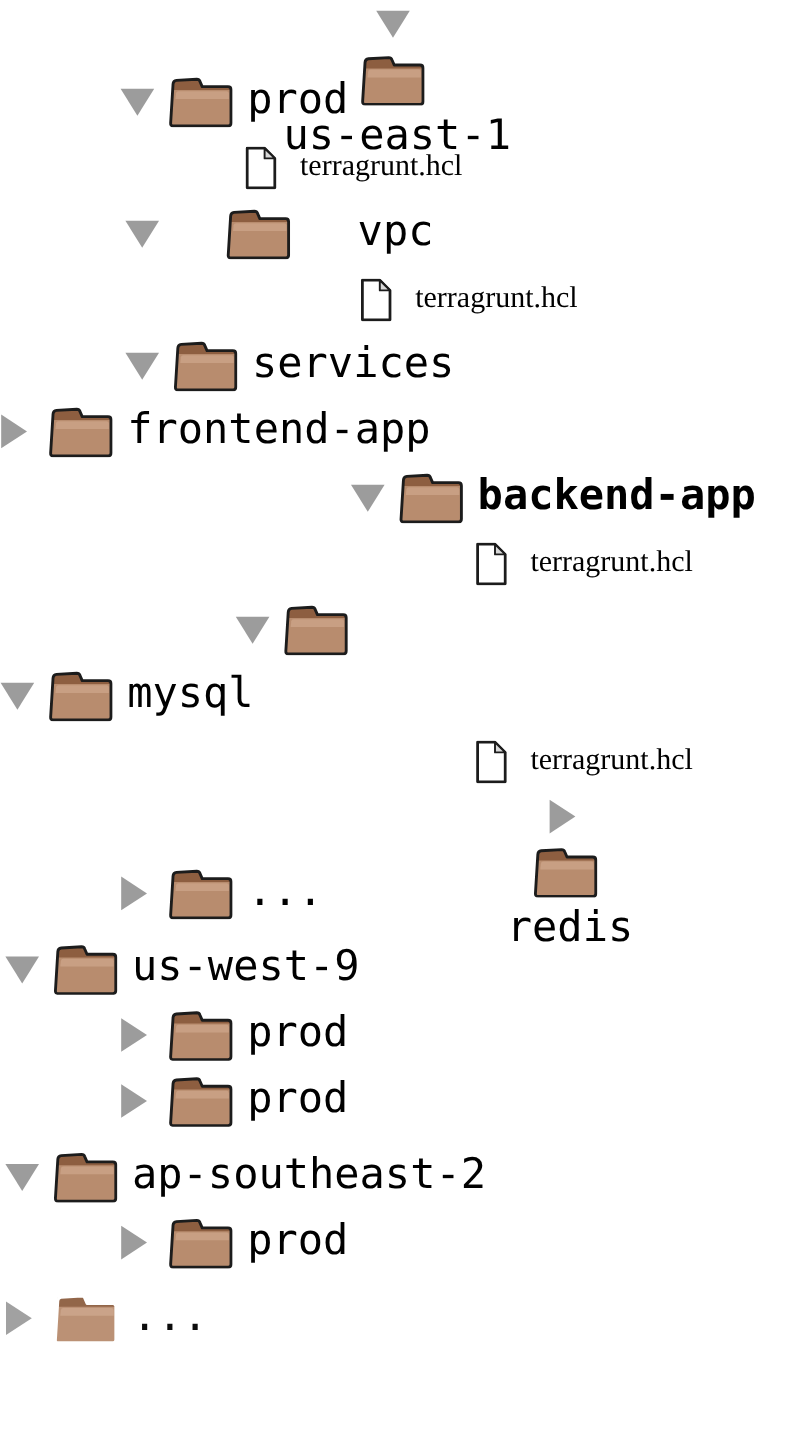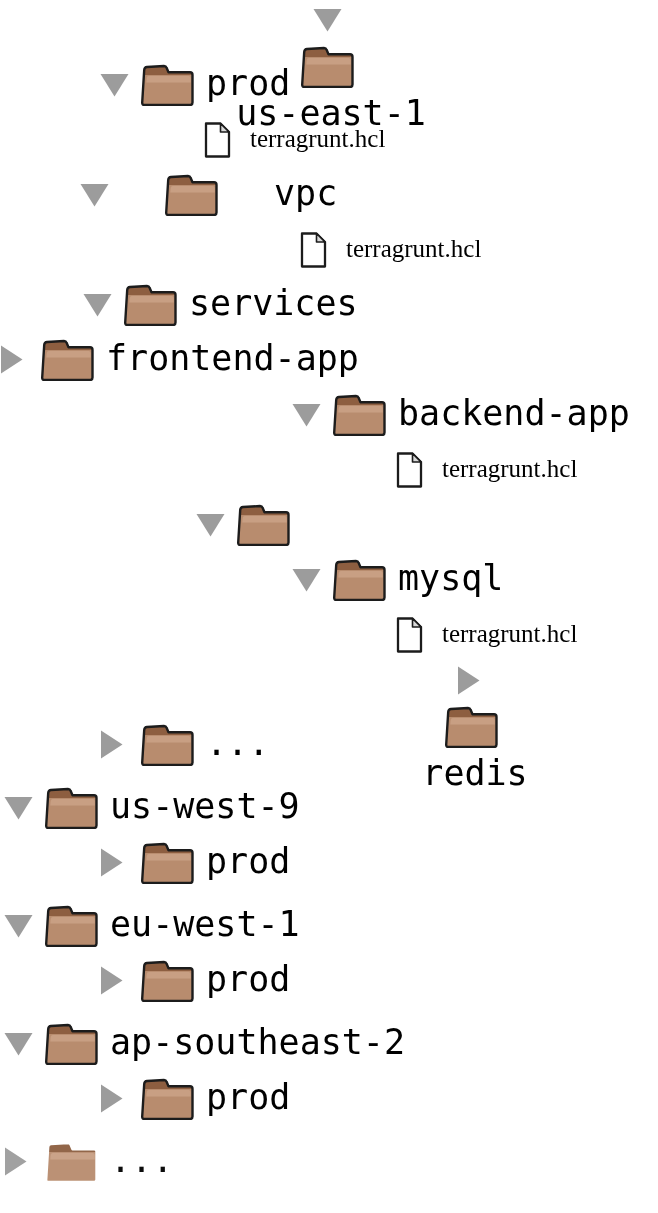--- a/index.html
+++ b/index.html
@@ -92,21 +92,21 @@
     </div>
     <div class="row file-row" style="padding-left: 204px;">
       <span class="ficon">
         <svg width="27" height="36" viewBox="0 0 27 36">
           <path d="M2 1.5 L16.5 1.5 L25 10 L25 34.5 L2 34.5 Z" fill="var(--file-fill)" stroke="var(--file-outline)" stroke-width="2.3" stroke-linejoin="round"></path>
           <path d="M16.5 1.5 L16.5 10 L25 10 Z" fill="var(--file-fold)" stroke="var(--file-outline)" stroke-width="1.6" stroke-linejoin="round"></path>
         </svg>
       </span>
       <span class="label file-label">terragrunt.hcl</span>
     </div>
-    <div class="row folder-row" style="padding-left: 80px; gap: 44px;">
+    <div class="row folder-row" style="padding-left: 104px; gap: 44px;">
       <span class="tri">
         <svg width="29" height="24" viewBox="0 0 29 24">
           <path d="M0.5 1 L28.5 1 L14.5 23.5 Z" fill="var(--triangle)"></path>
         </svg>
       </span>
       <span class="ficon">
         <svg width="58" height="42" viewBox="0 0 58 42">
           <path d="M8.5 41 Q6 41 6.2 38.5 L8.2 6 Q8.4 3.2 11 3 L28 2 Q30 2 30.6 3.8 L32.5 8.2 L54 8.2 Q56.5 8.2 56.5 10.7 L56.5 38.5 Q56.5 41 54 41 Z" fill="var(--folder-body)"></path>
           <path d="M8.2 3.5 L7.9 11 L56.4 11 L56.4 10.7 Q56.4 8.2 54 8.2 L32.5 8.2 L30.6 3.8 Q30 2 28 2 L11 3 Q8.4 3.2 8.2 3.5 Z" fill="var(--folder-tab)"></path>
           <path d="M10.2 18.5 L10.7 13.8 Q10.9 12 12.7 12 L52.8 12 Q54.8 12 54.8 14 L54.8 18.5 Z" fill="var(--folder-highlight)"></path>
@@ -117,21 +117,21 @@
     </div>
     <div class="row file-row" style="padding-left: 300px;">
       <span class="ficon">
         <svg width="27" height="36" viewBox="0 0 27 36">
           <path d="M2 1.5 L16.5 1.5 L25 10 L25 34.5 L2 34.5 Z" fill="var(--file-fill)" stroke="var(--file-outline)" stroke-width="2.3" stroke-linejoin="round"></path>
           <path d="M16.5 1.5 L16.5 10 L25 10 Z" fill="var(--file-fold)" stroke="var(--file-outline)" stroke-width="1.6" stroke-linejoin="round"></path>
         </svg>
       </span>
       <span class="label file-label">terragrunt.hcl</span>
     </div>
-    <div class="row folder-row" style="padding-left: 83px;">
+    <div class="row folder-row" style="padding-left: 104px;">
       <span class="tri">
         <svg width="29" height="24" viewBox="0 0 29 24">
           <path d="M0.5 1 L28.5 1 L14.5 23.5 Z" fill="var(--triangle)"></path>
         </svg>
       </span>
       <span class="ficon">
         <svg width="58" height="42" viewBox="0 0 58 42">
           <path d="M8.5 41 Q6 41 6.2 38.5 L8.2 6 Q8.4 3.2 11 3 L28 2 Q30 2 30.6 3.8 L32.5 8.2 L54 8.2 Q56.5 8.2 56.5 10.7 L56.5 38.5 Q56.5 41 54 41 Z" fill="var(--folder-body)"></path>
           <path d="M8.2 3.5 L7.9 11 L56.4 11 L56.4 10.7 Q56.4 8.2 54 8.2 L32.5 8.2 L30.6 3.8 Q30 2 28 2 L11 3 Q8.4 3.2 8.2 3.5 Z" fill="var(--folder-tab)"></path>
           <path d="M10.2 18.5 L10.7 13.8 Q10.9 12 12.7 12 L52.8 12 Q54.8 12 54.8 14 L54.8 18.5 Z" fill="var(--folder-highlight)"></path>
@@ -149,21 +149,21 @@
       <span class="ficon">
         <svg width="58" height="42" viewBox="0 0 58 42">
           <path d="M8.5 41 Q6 41 6.2 38.5 L8.2 6 Q8.4 3.2 11 3 L28 2 Q30 2 30.6 3.8 L32.5 8.2 L54 8.2 Q56.5 8.2 56.5 10.7 L56.5 38.5 Q56.5 41 54 41 Z" fill="var(--folder-body)"></path>
           <path d="M8.2 3.5 L7.9 11 L56.4 11 L56.4 10.7 Q56.4 8.2 54 8.2 L32.5 8.2 L30.6 3.8 Q30 2 28 2 L11 3 Q8.4 3.2 8.2 3.5 Z" fill="var(--folder-tab)"></path>
           <path d="M10.2 18.5 L10.7 13.8 Q10.9 12 12.7 12 L52.8 12 Q54.8 12 54.8 14 L54.8 18.5 Z" fill="var(--folder-highlight)"></path>
           <path d="M8.5 41 Q6 41 6.2 38.5 L8.2 6 Q8.4 3.2 11 3 L28 2 Q30 2 30.6 3.8 L32.5 8.2 L54 8.2 Q56.5 8.2 56.5 10.7 L56.5 38.5 Q56.5 41 54 41 Z" fill="none" stroke="var(--folder-outline)" stroke-width="2.4" stroke-linejoin="round"></path>
         </svg>
       </span>
       <span class="label folder-label">frontend-app</span>
     </div>
-    <div class="row folder-row" style="padding-left: 292px;">
+    <div class="row folder-row" style="padding-left: 292px; font-weight: bold;">
       <span class="tri">
         <svg width="29" height="24" viewBox="0 0 29 24">
           <path d="M0.5 1 L28.5 1 L14.5 23.5 Z" fill="var(--triangle)"></path>
         </svg>
       </span>
       <span class="ficon">
         <svg width="58" height="42" viewBox="0 0 58 42">
           <path d="M8.5 41 Q6 41 6.2 38.5 L8.2 6 Q8.4 3.2 11 3 L28 2 Q30 2 30.6 3.8 L32.5 8.2 L54 8.2 Q56.5 8.2 56.5 10.7 L56.5 38.5 Q56.5 41 54 41 Z" fill="var(--folder-body)"></path>
           <path d="M8.2 3.5 L7.9 11 L56.4 11 L56.4 10.7 Q56.4 8.2 54 8.2 L32.5 8.2 L30.6 3.8 Q30 2 28 2 L11 3 Q8.4 3.2 8.2 3.5 Z" fill="var(--folder-tab)"></path>
           <path d="M10.2 18.5 L10.7 13.8 Q10.9 12 12.7 12 L52.8 12 Q54.8 12 54.8 14 L54.8 18.5 Z" fill="var(--folder-highlight)"></path>
@@ -189,21 +189,21 @@
       </span>
       <span class="ficon">
         <svg width="58" height="42" viewBox="0 0 58 42">
           <path d="M8.5 41 Q6 41 6.2 38.5 L8.2 6 Q8.4 3.2 11 3 L28 2 Q30 2 30.6 3.8 L32.5 8.2 L54 8.2 Q56.5 8.2 56.5 10.7 L56.5 38.5 Q56.5 41 54 41 Z" fill="var(--folder-body)"></path>
           <path d="M8.2 3.5 L7.9 11 L56.4 11 L56.4 10.7 Q56.4 8.2 54 8.2 L32.5 8.2 L30.6 3.8 Q30 2 28 2 L11 3 Q8.4 3.2 8.2 3.5 Z" fill="var(--folder-tab)"></path>
           <path d="M10.2 18.5 L10.7 13.8 Q10.9 12 12.7 12 L52.8 12 Q54.8 12 54.8 14 L54.8 18.5 Z" fill="var(--folder-highlight)"></path>
           <path d="M8.5 41 Q6 41 6.2 38.5 L8.2 6 Q8.4 3.2 11 3 L28 2 Q30 2 30.6 3.8 L32.5 8.2 L54 8.2 Q56.5 8.2 56.5 10.7 L56.5 38.5 Q56.5 41 54 41 Z" fill="none" stroke="var(--folder-outline)" stroke-width="2.4" stroke-linejoin="round"></path>
         </svg>
       </span>
     </div>
-    <div class="row folder-row" style="padding-left: 292px;">
+    <div class="row folder-row" style="">
       <span class="tri">
         <svg width="29" height="24" viewBox="0 0 29 24">
           <path d="M0.5 1 L28.5 1 L14.5 23.5 Z" fill="var(--triangle)"></path>
         </svg>
       </span>
       <span class="ficon">
         <svg width="58" height="42" viewBox="0 0 58 42">
           <path d="M8.5 41 Q6 41 6.2 38.5 L8.2 6 Q8.4 3.2 11 3 L28 2 Q30 2 30.6 3.8 L32.5 8.2 L54 8.2 Q56.5 8.2 56.5 10.7 L56.5 38.5 Q56.5 41 54 41 Z" fill="var(--folder-body)"></path>
           <path d="M8.2 3.5 L7.9 11 L56.4 11 L56.4 10.7 Q56.4 8.2 54 8.2 L32.5 8.2 L30.6 3.8 Q30 2 28 2 L11 3 Q8.4 3.2 8.2 3.5 Z" fill="var(--folder-tab)"></path>
           <path d="M10.2 18.5 L10.7 13.8 Q10.9 12 12.7 12 L52.8 12 Q54.8 12 54.8 14 L54.8 18.5 Z" fill="var(--folder-highlight)"></path>
@@ -278,36 +278,20 @@
       <span class="ficon">
         <svg width="58" height="42" viewBox="0 0 58 42">
           <path d="M8.5 41 Q6 41 6.2 38.5 L8.2 6 Q8.4 3.2 11 3 L28 2 Q30 2 30.6 3.8 L32.5 8.2 L54 8.2 Q56.5 8.2 56.5 10.7 L56.5 38.5 Q56.5 41 54 41 Z" fill="var(--folder-body)"></path>
           <path d="M8.2 3.5 L7.9 11 L56.4 11 L56.4 10.7 Q56.4 8.2 54 8.2 L32.5 8.2 L30.6 3.8 Q30 2 28 2 L11 3 Q8.4 3.2 8.2 3.5 Z" fill="var(--folder-tab)"></path>
           <path d="M10.2 18.5 L10.7 13.8 Q10.9 12 12.7 12 L52.8 12 Q54.8 12 54.8 14 L54.8 18.5 Z" fill="var(--folder-highlight)"></path>
           <path d="M8.5 41 Q6 41 6.2 38.5 L8.2 6 Q8.4 3.2 11 3 L28 2 Q30 2 30.6 3.8 L32.5 8.2 L54 8.2 Q56.5 8.2 56.5 10.7 L56.5 38.5 Q56.5 41 54 41 Z" fill="none" stroke="var(--folder-outline)" stroke-width="2.4" stroke-linejoin="round"></path>
         </svg>
       </span>
       <span class="label folder-label">prod</span>
     </div>
-    <div class="row folder-row root" style="padding-left: 4px;">
-      <span class="tri">
-        <svg width="29" height="24" viewBox="0 0 29 24">
-          <path d="M0.5 1 L28.5 1 L14.5 23.5 Z" fill="var(--triangle)"></path>
-        </svg>
-      </span>
-      <span class="ficon">
-        <svg width="58" height="42" viewBox="0 0 58 42">
-          <path d="M8.5 41 Q6 41 6.2 38.5 L8.2 6 Q8.4 3.2 11 3 L28 2 Q30 2 30.6 3.8 L32.5 8.2 L54 8.2 Q56.5 8.2 56.5 10.7 L56.5 38.5 Q56.5 41 54 41 Z" fill="var(--folder-body)"></path>
-          <path d="M8.2 3.5 L7.9 11 L56.4 11 L56.4 10.7 Q56.4 8.2 54 8.2 L32.5 8.2 L30.6 3.8 Q30 2 28 2 L11 3 Q8.4 3.2 8.2 3.5 Z" fill="var(--folder-tab)"></path>
-          <path d="M10.2 18.5 L10.7 13.8 Q10.9 12 12.7 12 L52.8 12 Q54.8 12 54.8 14 L54.8 18.5 Z" fill="var(--folder-highlight)"></path>
-          <path d="M8.5 41 Q6 41 6.2 38.5 L8.2 6 Q8.4 3.2 11 3 L28 2 Q30 2 30.6 3.8 L32.5 8.2 L54 8.2 Q56.5 8.2 56.5 10.7 L56.5 38.5 Q56.5 41 54 41 Z" fill="none" stroke="var(--folder-outline)" stroke-width="2.4" stroke-linejoin="round"></path>
-        </svg>
-      </span>
-      <span class="label folder-label">eu-west-1</span>
-    </div>
     <div class="row folder-row" style="padding-left: 100px;">
       <span class="tri">
         <svg width="23" height="29" viewBox="0 0 23 29">
           <path d="M1 0.5 L22.5 14.5 L1 28.5 Z" fill="var(--triangle)"></path>
         </svg>
       </span>
       <span class="ficon">
         <svg width="58" height="42" viewBox="0 0 58 42">
           <path d="M8.5 41 Q6 41 6.2 38.5 L8.2 6 Q8.4 3.2 11 3 L28 2 Q30 2 30.6 3.8 L32.5 8.2 L54 8.2 Q56.5 8.2 56.5 10.7 L56.5 38.5 Q56.5 41 54 41 Z" fill="var(--folder-body)"></path>
           <path d="M8.2 3.5 L7.9 11 L56.4 11 L56.4 10.7 Q56.4 8.2 54 8.2 L32.5 8.2 L30.6 3.8 Q30 2 28 2 L11 3 Q8.4 3.2 8.2 3.5 Z" fill="var(--folder-tab)"></path>

